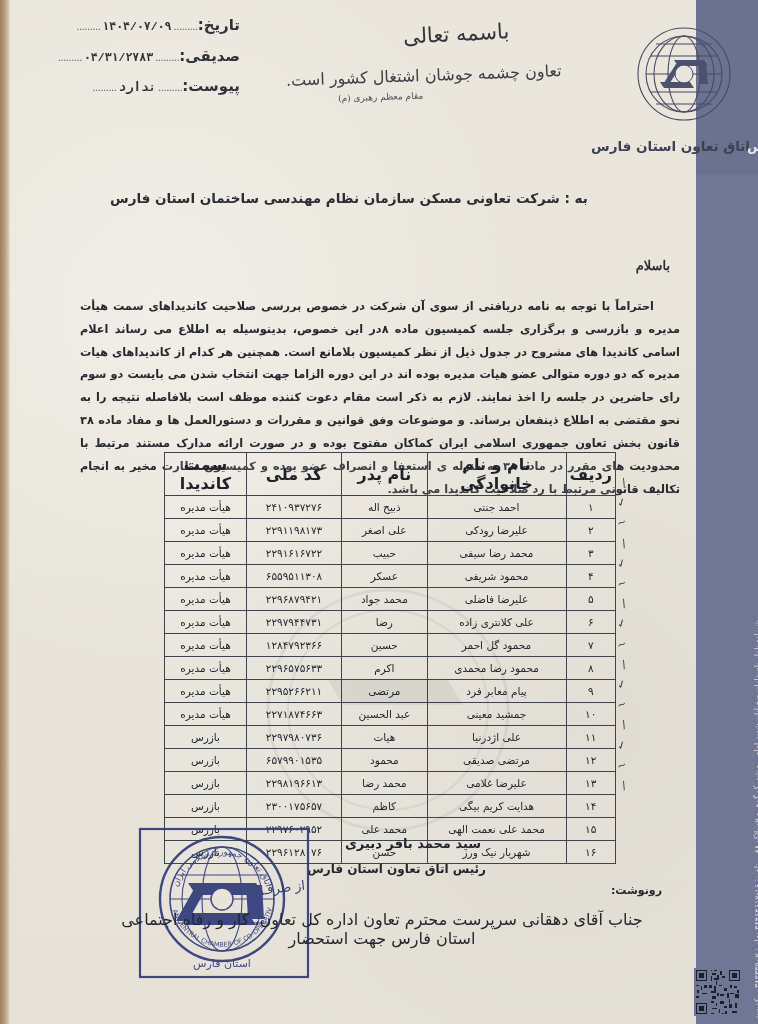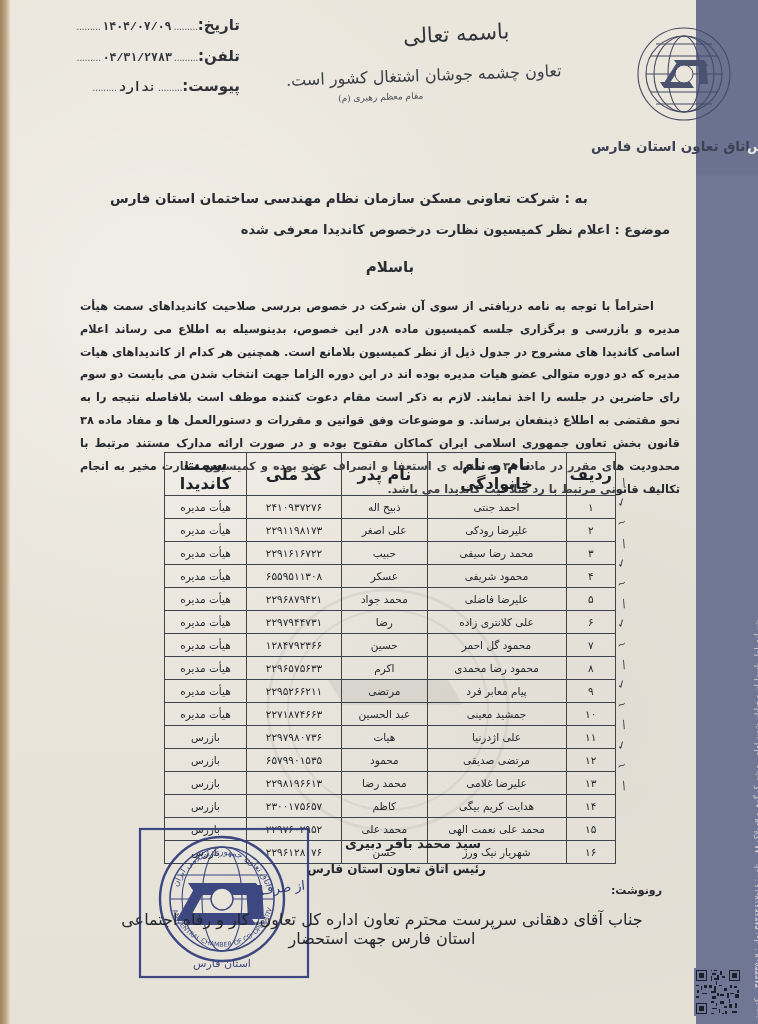--- a/index.html
+++ b/index.html
@@ -79,22 +79,22 @@
     text-align:left;direction:rtl;
     font-size:13.5px;font-weight:bold;color:#2a2d34;
   }
   .subject-line{
     position:absolute;right:88px;top:222px;width:560px;
     text-align:right;direction:rtl;
     font-size:13px;font-weight:bold;color:#2a2d34;
   }
   .salam{
     position:absolute;right:88px;top:258px;width:560px;
-    text-align:center;direction:rtl;
-    font-size:15px;font-weight:bold;color:#2a2d34;
+    text-align:right;direction:rtl;
+    font-size:13px;font-weight:bold;color:#2a2d34;font-family:Liberation Serif, serif;
   }
   .para{
     position:absolute;right:78px;top:296px;width:600px;
     text-align:justify;direction:rtl;
     font-size:11.3px;line-height:2.02;color:#25282e;
     font-weight:bold;
     text-indent:26px;
   }
   
   .tbl-wrap{position:absolute;right:142px;top:452px;width:452px;}
@@ -214,39 +214,38 @@
   </div>
 
   <div class="meta">
     <div class="meta-row">
       <span class="meta-label">تاریخ:</span>
       <span class="meta-dots">.........</span>
       <span class="meta-val">۱۴۰۴/۰۷/۰۹</span>
       <span class="meta-dots">.........</span>
     </div>
     <div class="meta-row">
-      <span class="meta-label">تلفن:</span>
+      <span class="meta-label">صدیقی:</span>
       <span class="meta-dots">.........</span>
       <span class="meta-val">۰۴/۳۱/۲۷۸۳</span>
       <span class="meta-dots">.........</span>
     </div>
     <div class="meta-row">
       <span class="meta-label">پیوست:</span>
       <span class="meta-dots">.........</span>
       <span class="meta-val plain">ندارد</span>
       <span class="meta-dots">.........</span>
     </div>
   </div>
 
   <div class="basmalah">باسمه تعالی</div>
   <div class="slogan">تعاون چشمه جوشان اشتغال کشور است.</div>
   <div class="slogan-sub">مقام معظم رهبری (م)</div>
 
   <div class="to-line">به : شرکت تعاونی مسکن سازمان نظام مهندسی ساختمان استان فارس</div>
-  <div class="subject-line">موضوع : اعلام نظر کمیسیون نظارت درخصوص کاندیدا معرفی شده</div>
   <div class="salam">باسلام</div>
   <div class="para">احتراماً با توجه به نامه دریافتی از سوی آن شرکت در خصوص بررسی صلاحیت کاندیداهای سمت هیأت مدیره و بازرسی و برگزاری جلسه کمیسیون ماده ۸در این خصوص، بدینوسیله به اطلاع می رساند اعلام اسامی کاندیدا های مشروح در جدول ذیل از نظر کمیسیون بلامانع است. همچنین هر کدام از کاندیداهای هیات مدیره که دو دوره متوالی عضو هیات مدیره بوده اند در این دوره الزاما جهت انتخاب شدن می بایست دو سوم رای حاضرین در جلسه را اخذ نمایند. لازم به ذکر است مقام دعوت کننده موظف است بلافاصله نتیجه را به نحو مقتضی به اطلاع ذینفعان برساند. و موضوعات وفق قوانین و مقررات و دستورالعمل ها و مفاد ماده ۳۸ قانون بخش تعاون جمهوری اسلامی ایران کماکان مفتوح بوده و در صورت ارائه مدارک مستند مرتبط با محدودیت های مقرر در ماده ۳۸ به منزله ی استعفا و انصراف عضو بوده و کمیسیون نظارت مخیر به انجام تکالیف قانونی مرتبط با رد صلاحیت کاندیدا می باشد.</div>
 
   <div class="tbl-wrap">
     <table class="cands">
       <thead>
         <tr>
           <th class="col-radif">ردیف</th>
           <th class="col-name">نام و نام خانوادگی</th>
           <th class="col-father">نام پدر</th>

